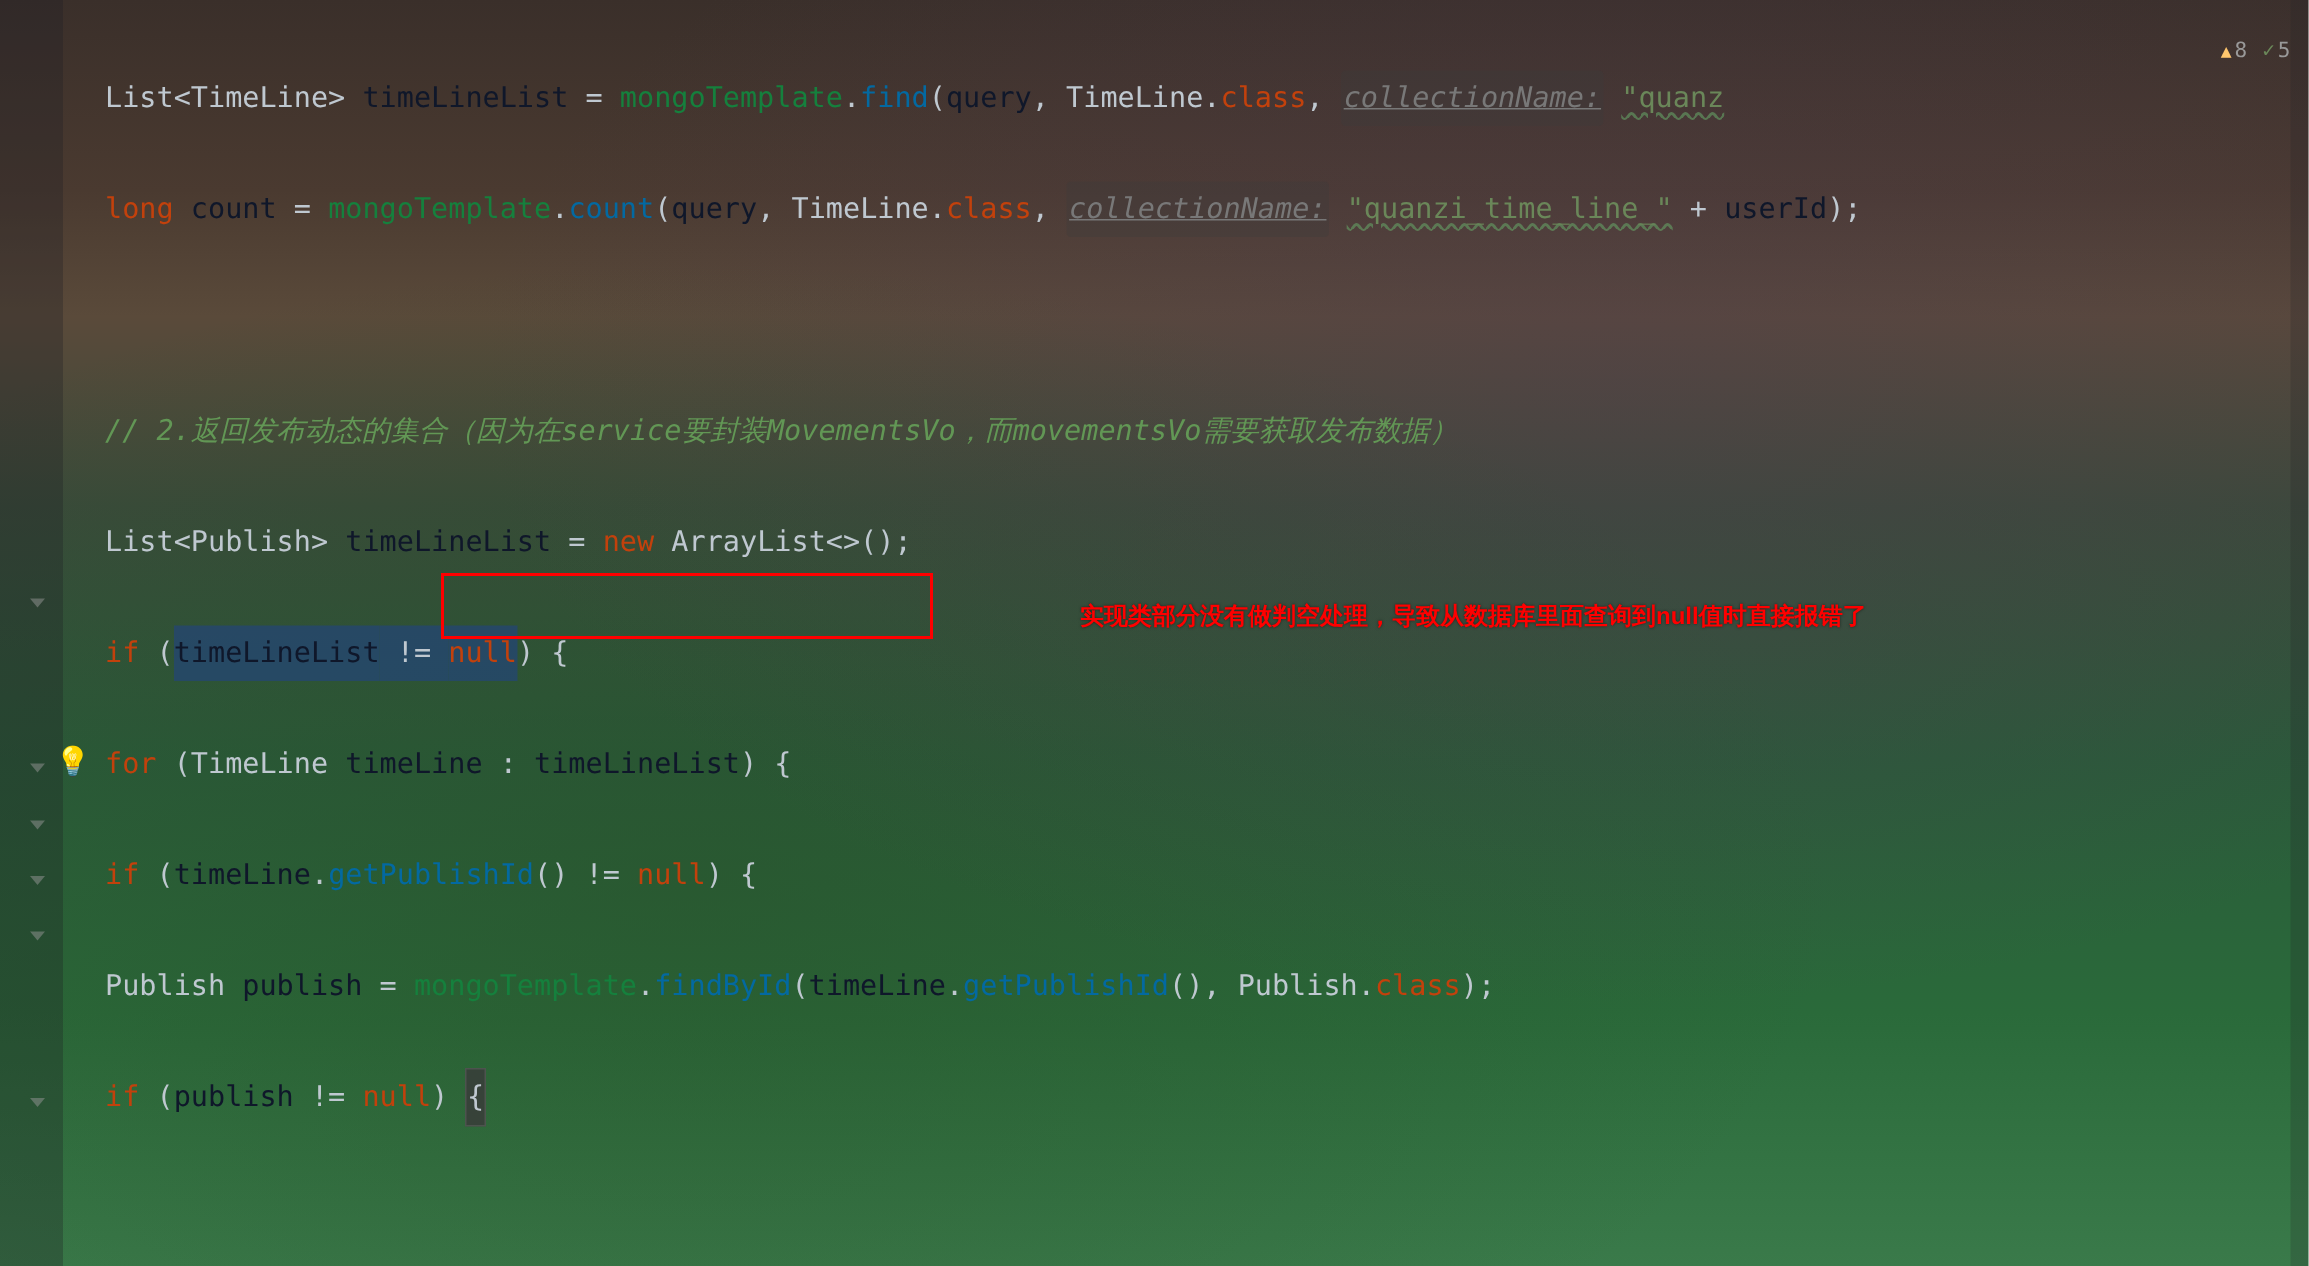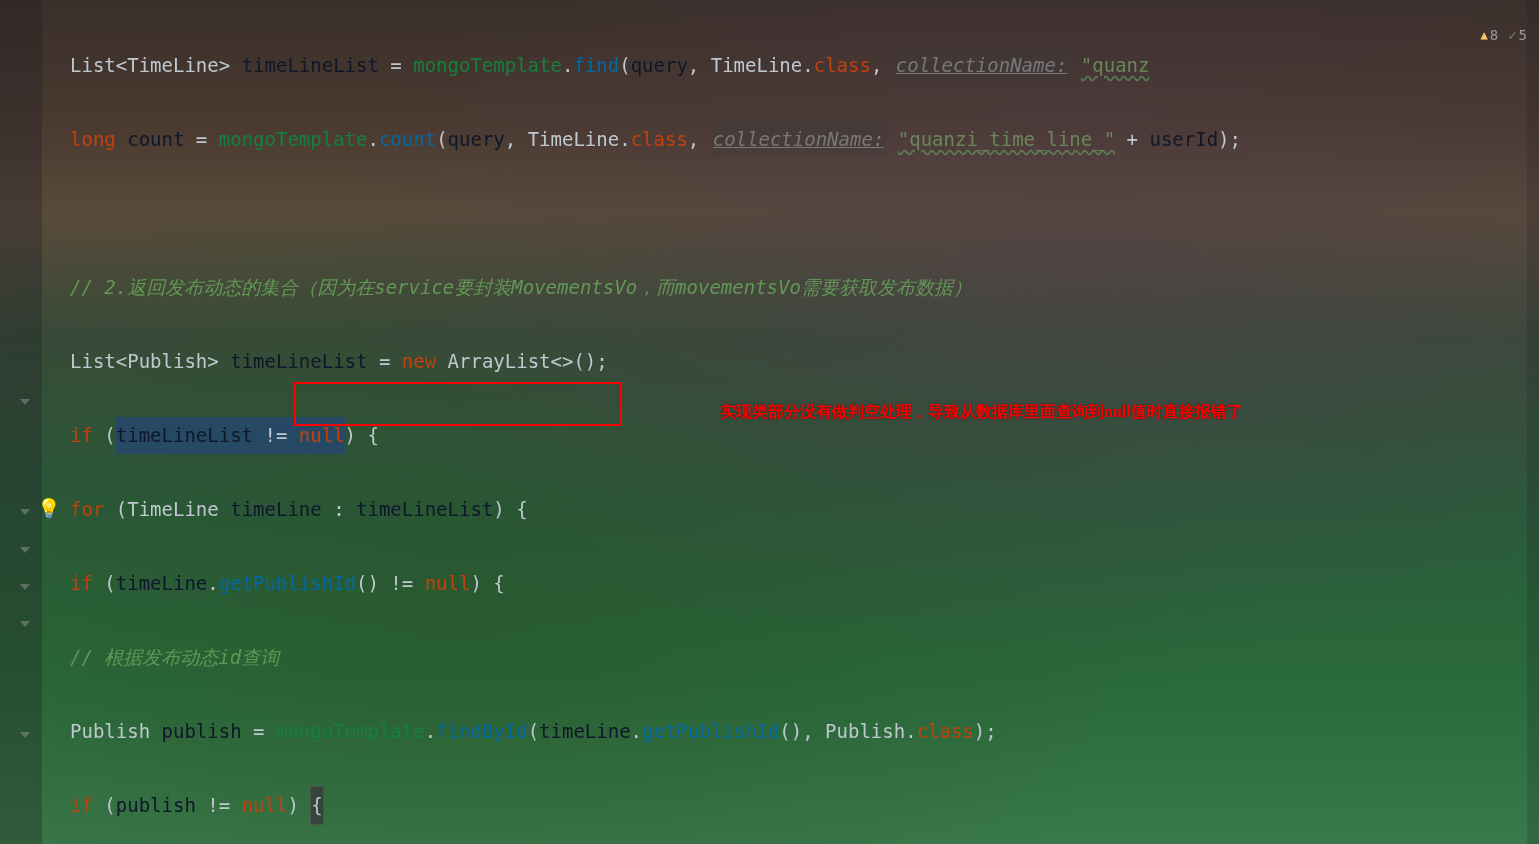--- a/index.html
+++ b/index.html
@@ -96,21 +96,21 @@
       pointer-events: none;
     }
     .annotation {
       position: absolute;
       left: 720px;
       top: 393px;
       color: #ff0000;
       font-weight: bold;
       font-size: 16px;
       text-shadow: 0 0 2px rgba(0,0,0,0.5);
-      font-family: Liberation Serif, serif;
+      font-family: Liberation Sans, sans-serif;
     }
     .top-indicators {
       position: absolute;
       right: 12px;
       top: 16px;
       display: flex;
       gap: 10px;
       font-size: 14px;
       align-items: center;
     }
@@ -162,21 +162,20 @@
 
 <div class="editor">
 <div class="line">        <span class="c-type">List</span><span class="c-paren">&lt;</span><span class="c-type">TimeLine</span><span class="c-paren">&gt; </span><span class="c-var">timeLineList</span><span class="c-op"> = </span><span class="c-field">mongoTemplate</span><span class="c-dot">.</span><span class="c-method">find</span><span class="c-paren">(</span><span class="c-var">query</span><span class="c-paren">, </span><span class="c-class">TimeLine</span><span class="c-dot">.</span><span class="c-keyword">class</span><span class="c-paren">, </span><span class="c-param-hint">collectionName:</span><span> </span><span class="c-string c-wavy-green">"quanz</span></div>
 <div class="line">        <span class="c-keyword">long</span><span> </span><span class="c-var">count</span><span class="c-op"> = </span><span class="c-field">mongoTemplate</span><span class="c-dot">.</span><span class="c-method">count</span><span class="c-paren">(</span><span class="c-var">query</span><span class="c-paren">, </span><span class="c-class">TimeLine</span><span class="c-dot">.</span><span class="c-keyword">class</span><span class="c-paren">, </span><span class="c-param-hint">collectionName:</span><span> </span><span class="c-string c-wavy-green">"quanzi_time_line_"</span><span class="c-op"> + </span><span class="c-var">userId</span><span class="c-paren">);</span></div>
 <div class="line"></div>
 <div class="line">        <span class="c-comment2">// 2.返回发布动态的集合（因为在service要封装MovementsVo，而movementsVo需要获取发布数据）</span></div>
 <div class="line">        <span class="c-type">List</span><span class="c-paren">&lt;</span><span class="c-type">Publish</span><span class="c-paren">&gt; </span><span class="c-var">timeLineList</span><span class="c-op"> = </span><span class="c-keyword">new</span><span> </span><span class="c-type">ArrayList</span><span class="c-paren">&lt;&gt;();</span></div>
 <div class="line">        <span class="c-keyword">if</span><span class="c-paren"> (</span><span class="c-var c-selected">timeLineList</span><span class="c-op c-selected"> != </span><span class="c-keyword c-selected">null</span><span class="c-paren">) {</span></div>
 <div class="line">            <span class="c-keyword">for</span><span class="c-paren"> (</span><span class="c-class">TimeLine</span><span> </span><span class="c-var">timeLine</span><span class="c-op"> : </span><span class="c-var">timeLineList</span><span class="c-paren">) {</span></div>
 <div class="line">                <span class="c-keyword">if</span><span class="c-paren"> (</span><span class="c-var">timeLine</span><span class="c-dot">.</span><span class="c-method">getPublishId</span><span class="c-paren">() != </span><span class="c-keyword">null</span><span class="c-paren">) {</span></div>
-<div class="line">                    <span class="c-comment2">// 根据发布动态id查询</span></div>
 <div class="line">                    <span class="c-class">Publish</span><span> </span><span class="c-var">publish</span><span class="c-op"> = </span><span class="c-field">mongoTemplate</span><span class="c-dot">.</span><span class="c-method">findById</span><span class="c-paren">(</span><span class="c-var">timeLine</span><span class="c-dot">.</span><span class="c-method">getPublishId</span><span class="c-paren">(), </span><span class="c-class">Publish</span><span class="c-dot">.</span><span class="c-keyword">class</span><span class="c-paren">);</span></div>
 <div class="line">                    <span class="c-keyword">if</span><span class="c-paren"> (</span><span class="c-var">publish</span><span class="c-op"> != </span><span class="c-keyword">null</span><span class="c-paren">) </span><span class="c-paren c-brace-match">{</span></div>
 
 
 
 
 
 
 
 

